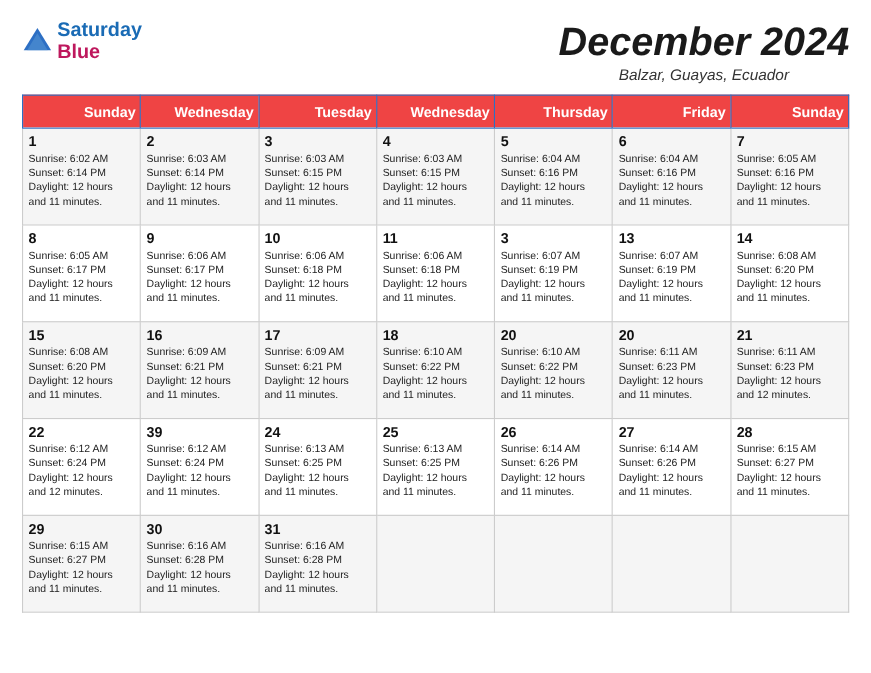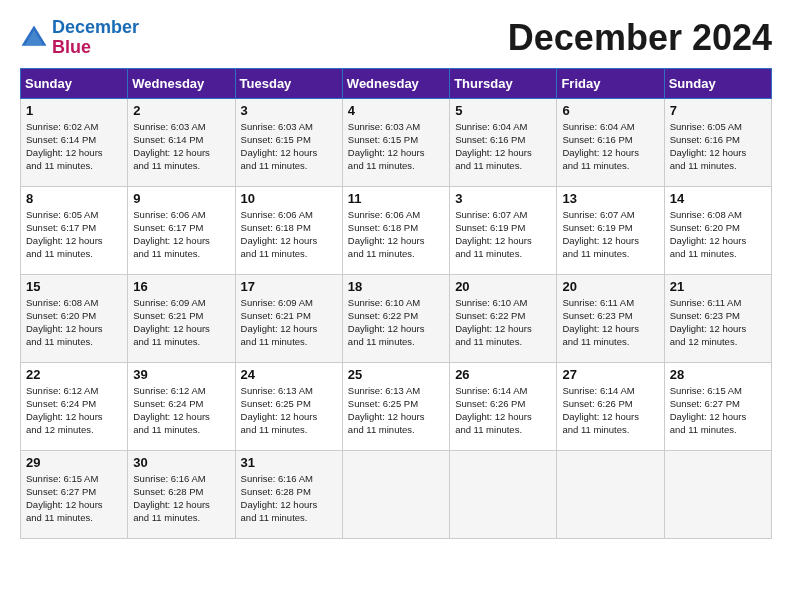--- a/index.html
+++ b/index.html
@@ -35,42 +35,43 @@
     }
     .logo-text span {
       color: #1a6bb5;
     }
     .logo-icon {
       width: 28px;
       height: 28px;
     }
     .title-block {
       text-align: center;
+      font-style: italic;
     }
     .month-title {
       font-size: 36px;
       font-weight: bold;
       color: #1a1a1a;
       line-height: 1.1;
     }
     .subtitle {
       font-size: 14px;
       color: #333;
       margin-top: 2px;
     }
     .calendar {
       width: 100%;
       border-collapse: collapse;
       font-size: 10.5px;
     }
     .calendar th {
-      background: #4c1d95;
+      background: #ef4444;
       color: #fff;
       padding: 7px 4px;
-      text-align: left;
+      text-align: right;
       font-size: 13px;
       font-weight: bold;
       border: 1px solid #2d6fc4;
     }
     .calendar td {
       vertical-align: top;
       border: 1px solid #ccc;
       padding: 4px 5px;
       width: calc(100% / 7);
       background: #fff;
@@ -102,26 +103,27 @@
 <body>
 
 <div class="page">
   <div class="header">
     <div class="logo">
       <svg class="logo-icon" viewBox="0 0 36 36" xmlns="http://www.w3.org/2000/svg">
         <polygon points="18,2 34,28 2,28" fill="#2d6fc4"></polygon>
         <polygon points="18,8 30,28 6,28" fill="#5b9bd5" opacity="0.5"></polygon>
       </svg>
       <div class="logo-text">
-        <div><span>December</span></div>
+        <div><span>Saturday</span></div>
         <div><span style="color:#be185d;">Blue</span></div>
       </div>
     </div>
     <div class="title-block">
       <div class="month-title">December 2024</div>
+      <div class="subtitle">Balzar, Guayas, Ecuador</div>
     </div>
   </div>
 
   <table class="calendar">
     <thead>
       <tr>
       <th>Sunday</th>
           <th>Wednesday</th>
           <th>Tuesday</th>
           <th>Wednesday</th>

